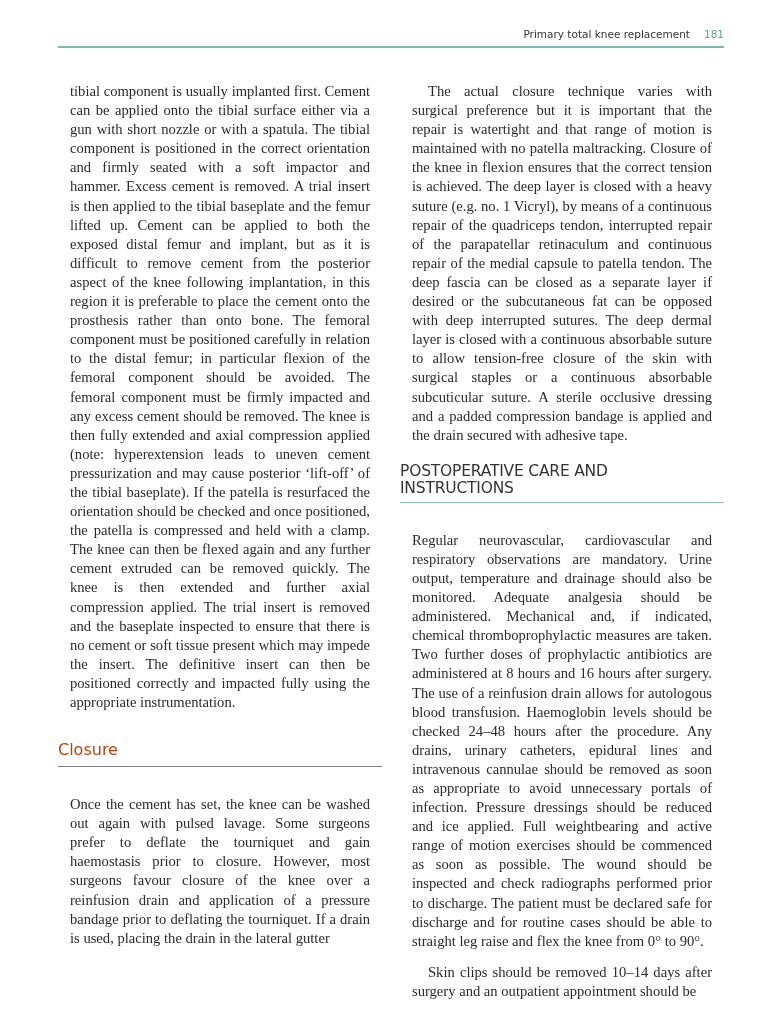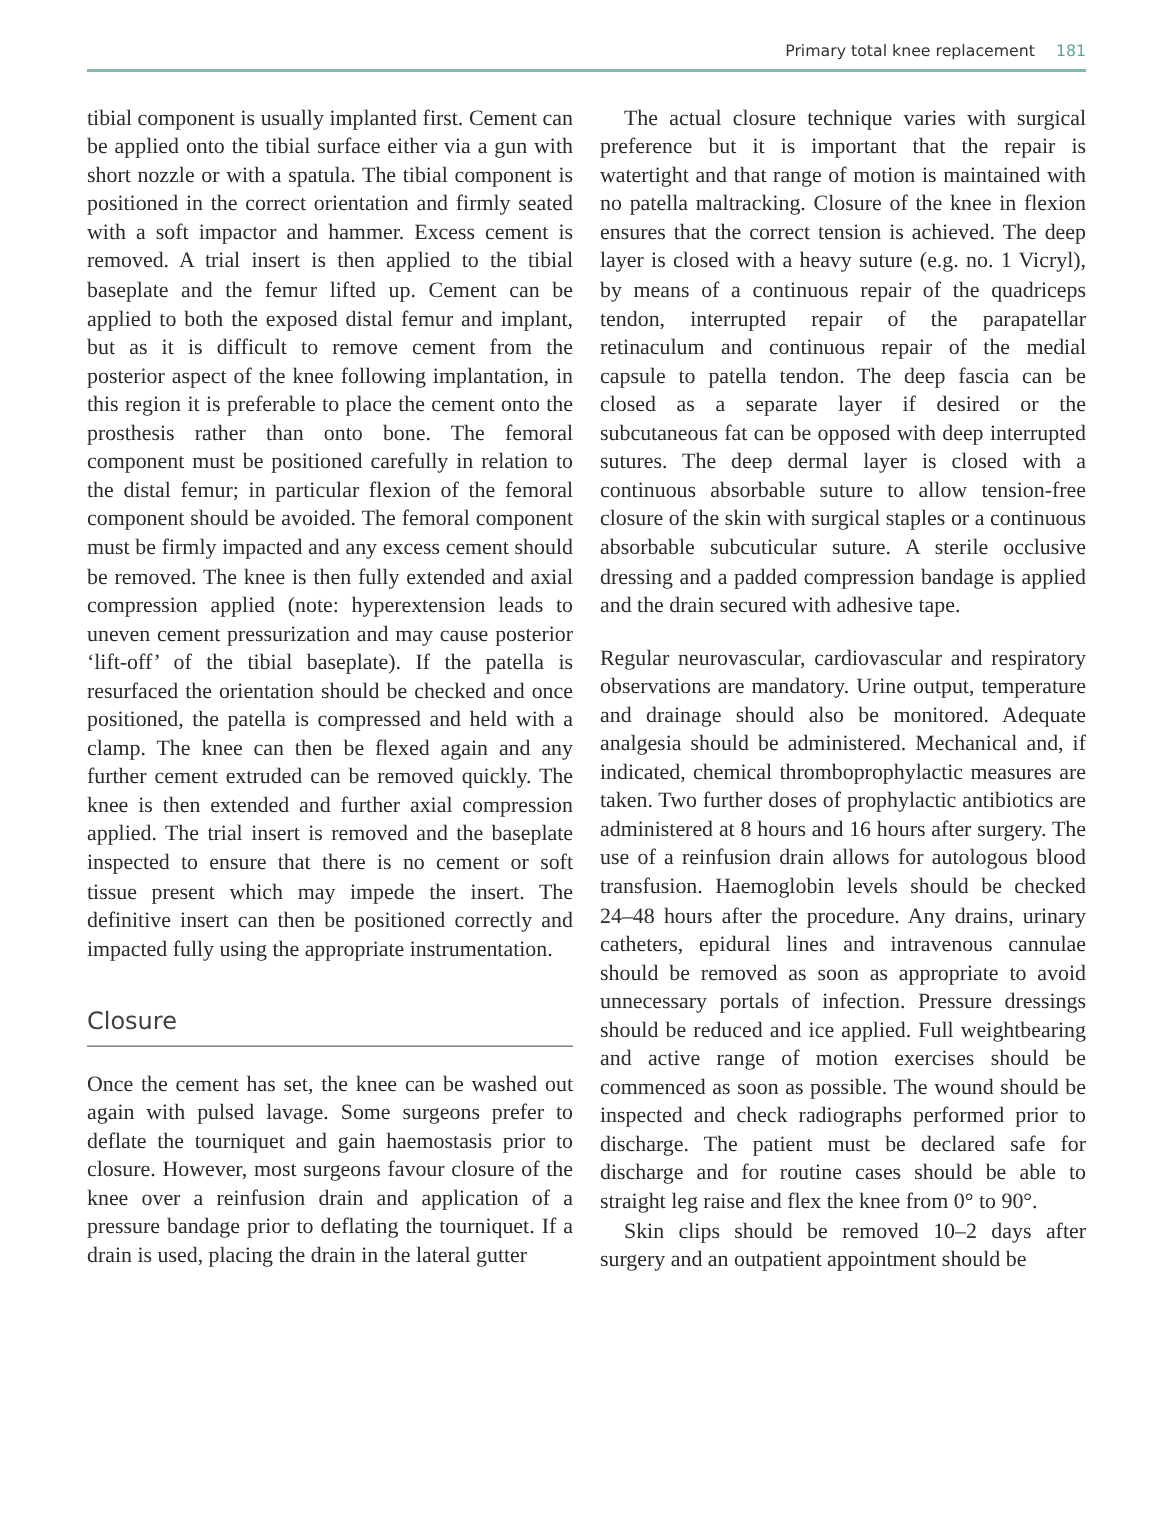--- a/index.html
+++ b/index.html
@@ -13,32 +13,32 @@
   }
   .running-head .title { margin-right: 14px; }
   .running-head .pno { color: #5aa59a; }
   .col {
     position: absolute; top: 70px; width: 324px;
     font-family: "Liberation Serif", serif; font-size: 14.6px; line-height: 19.1px;
     color: #2a2a2a; text-align: justify; hyphens: none;
   }
   .col.left { left: 58px; }
   .col.right { left: 400px; }
-  .col p { margin: 0; }
+  .col p { margin: 12px; }
   .col p.indent { text-indent: 16px; }
   .h-section {
     font-family: "DejaVu Sans", sans-serif; font-size: 15.5px; line-height: 17px;
     color: #333; font-weight: normal; text-align: left;
     margin: 18px 0 0 0; padding-bottom: 5px;
     border-bottom: 1.5px solid #8cc2ba;
     letter-spacing: -0.2px;
   }
   .h-sub {
     font-family: "DejaVu Sans", sans-serif; font-size: 16px; line-height: 20px;
-    color: #404040; text-align: left; margin: 28px 0 0 0; padding-bottom: 6px;
+    color: #c2410c; text-align: left; margin: 28px 0 0 0; padding-bottom: 6px;
     border-bottom: 1.5px solid #808080;
   }
   .gap-after-head { height: 16px; }
 </style>
 </head>
 <body>
 
 <div class="page">
 
   <div class="running-head">
@@ -47,18 +47,19 @@
 
   <div class="col left">
     <p>tibial component is usually implanted first. Cement can be applied onto the tibial surface either via a gun with short nozzle or with a spatula. The tibial component is positioned in the correct orientation and firmly seated with a soft impactor and hammer. Excess cement is removed. A trial insert is then applied to the tibial baseplate and the femur lifted up. Cement can be applied to both the exposed distal femur and implant, but as it is difficult to remove cement from the posterior aspect of the knee following implantation, in this region it is preferable to place the cement onto the prosthesis rather than onto bone. The femoral component must be positioned carefully in relation to the distal femur; in particular flexion of the femoral component should be avoided. The femoral component must be firmly impacted and any excess cement should be removed. The knee is then fully extended and axial compression applied (note: hyperextension leads to uneven cement pressurization and may cause posterior ‘lift-off’ of the tibial baseplate). If the patella is resurfaced the orientation should be checked and once positioned, the patella is compressed and held with a clamp. The knee can then be flexed again and any further cement extruded can be removed quickly. The knee is then extended and further axial compression applied. The trial insert is removed and the baseplate inspected to ensure that there is no cement or soft tissue present which may impede the insert. The definitive insert can then be positioned correctly and impacted fully using the appropriate instrumentation.</p>
     <div class="h-sub">Closure</div>
     <div class="gap-after-head"></div>
     <p>Once the cement has set, the knee can be washed out again with pulsed lavage. Some surgeons prefer to deflate the tourniquet and gain haemostasis prior to closure. However, most surgeons favour closure of the knee over a reinfusion drain and application of a pressure bandage prior to deflating the tourniquet. If a drain is used, placing the drain in the lateral gutter</p>
   </div>
 
   <div class="col right">
     <p class="indent">The actual closure technique varies with surgical preference but it is important that the repair is watertight and that range of motion is maintained with no patella maltracking. Closure of the knee in flexion ensures that the correct tension is achieved. The deep layer is closed with a heavy suture (e.g. no. 1 Vicryl), by means of a continuous repair of the quadriceps tendon, interrupted repair of the parapatellar retinaculum and continuous repair of the medial capsule to patella tendon. The deep fascia can be closed as a separate layer if desired or the subcutaneous fat can be opposed with deep interrupted sutures. The deep dermal layer is closed with a continuous absorbable suture to allow tension-free closure of the skin with surgical staples or a continuous absorbable subcuticular suture. A sterile occlusive dressing and a padded compression bandage is applied and the drain secured with adhesive tape.</p>
+    <div class="h-section">POSTOPERATIVE CARE AND INSTRUCTIONS</div>
     <div class="gap-after-head"></div>
     <p>Regular neurovascular, cardiovascular and respiratory observations are mandatory. Urine output, temperature and drainage should also be monitored. Adequate analgesia should be administered. Mechanical and, if indicated, chemical thromboprophylactic measures are taken. Two further doses of prophylactic antibiotics are administered at 8 hours and 16 hours after surgery. The use of a reinfusion drain allows for autologous blood transfusion. Haemoglobin levels should be checked 24–48 hours after the procedure. Any drains, urinary catheters, epidural lines and intravenous cannulae should be removed as soon as appropriate to avoid unnecessary portals of infection. Pressure dressings should be reduced and ice applied. Full weightbearing and active range of motion exercises should be commenced as soon as possible. The wound should be inspected and check radiographs performed prior to discharge. The patient must be declared safe for discharge and for routine cases should be able to straight leg raise and flex the knee from 0° to 90°.</p>
-    <p class="indent">Skin clips should be removed 10–2 days after surgery and an outpatient appointment should be</p>
+    <p class="indent">Skin clips should be removed 10–14 days after surgery and an outpatient appointment should be</p>
   </div>
 
 </div>
 
 </body></html>

